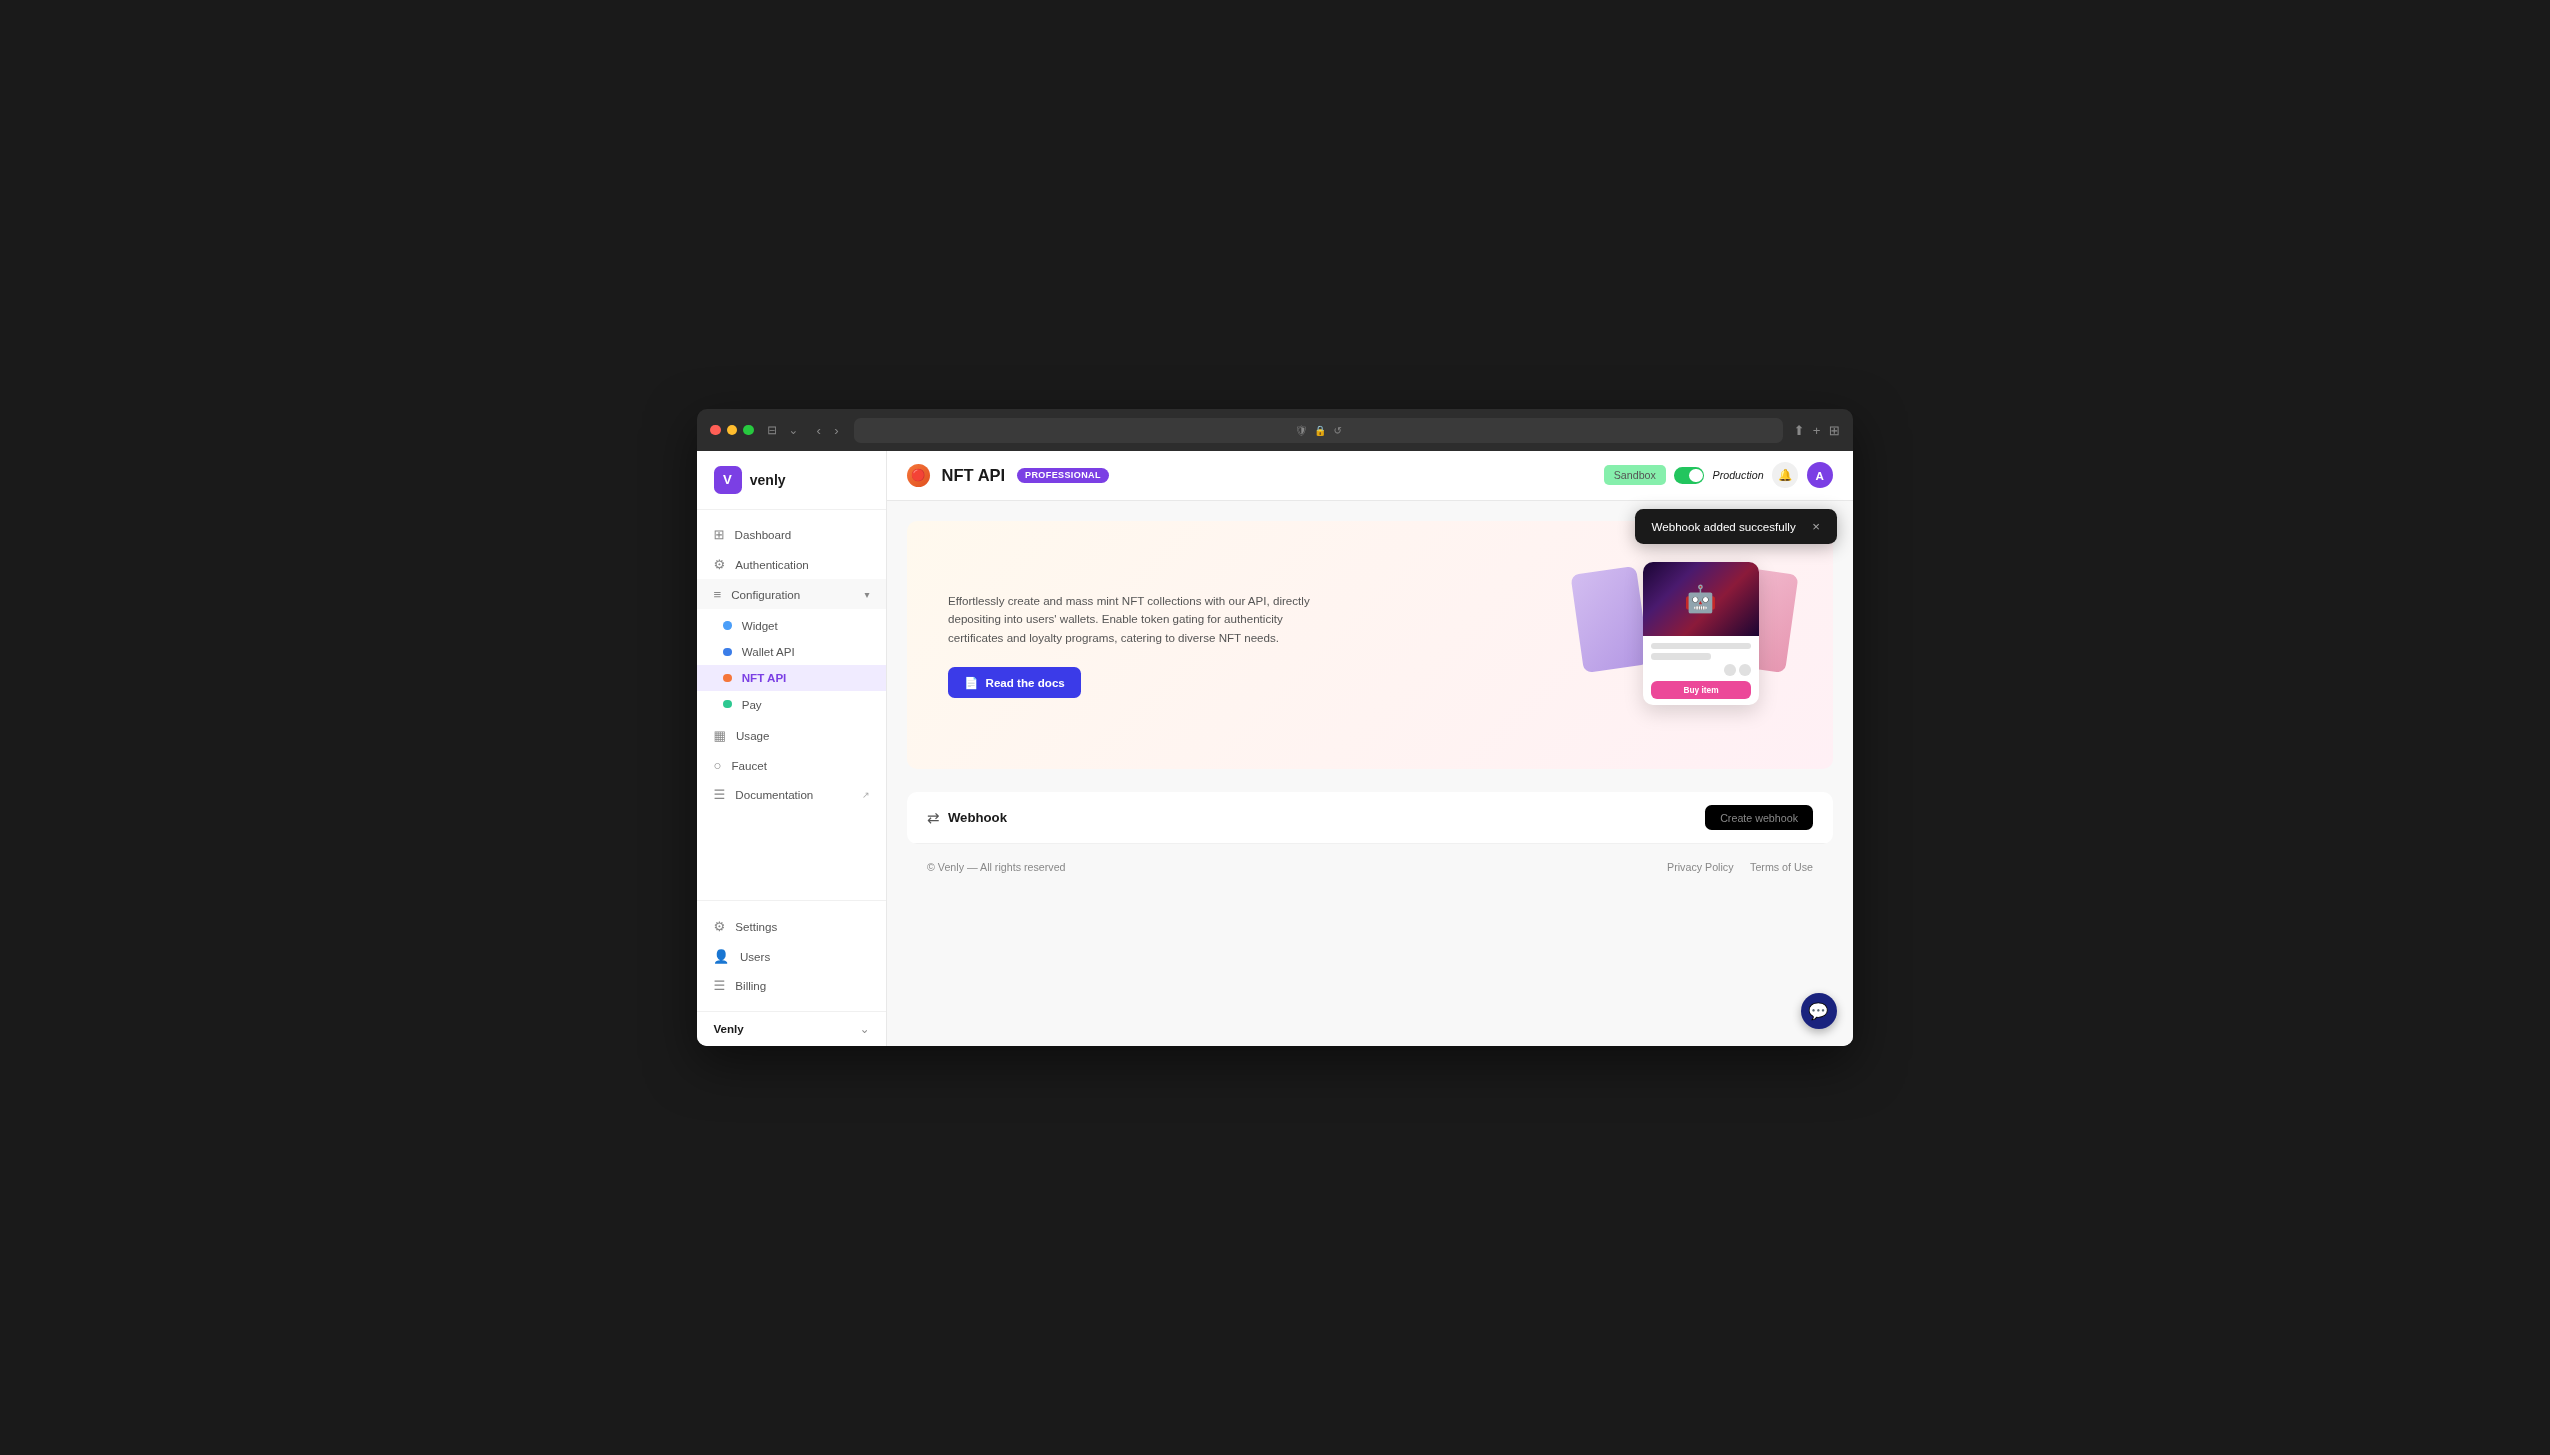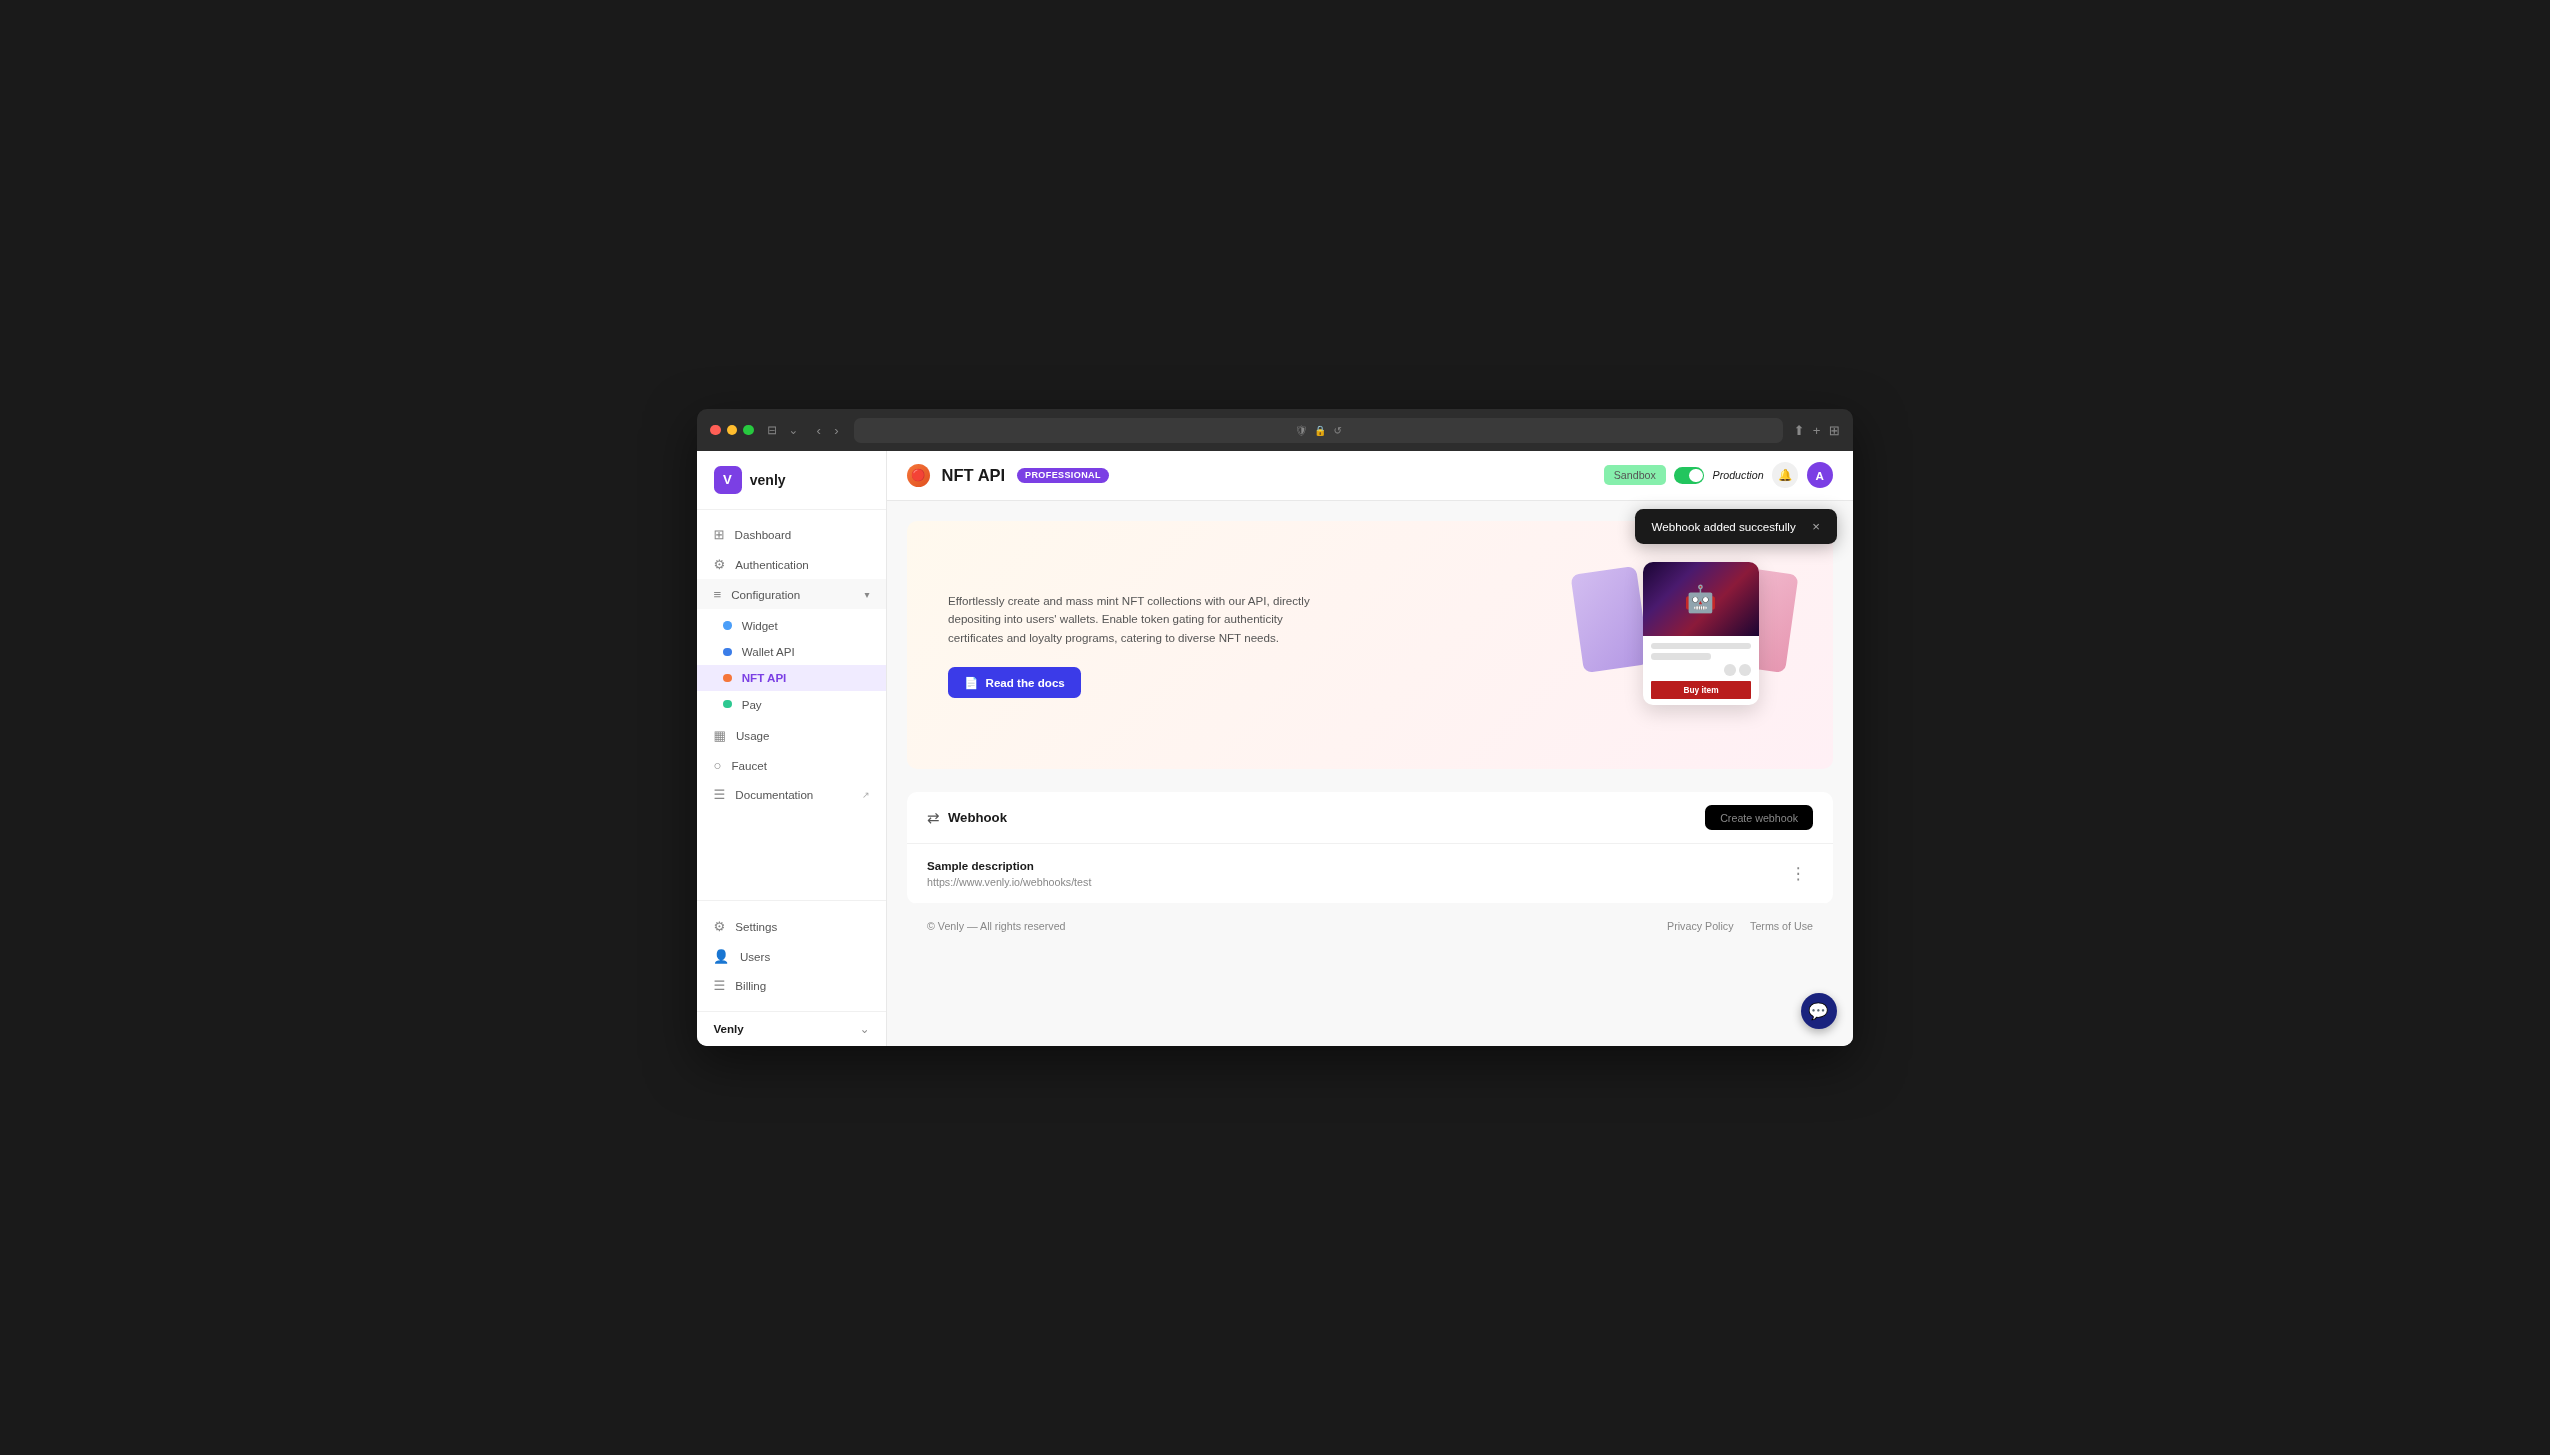--- a/index.html
+++ b/index.html
@@ -410,23 +410,23 @@
       gap: 3.3px;
       margin-bottom: 5px;
     }
     .nft-icon-dot {
       width: 11.6px;
       height: 11.6px;
       border-radius: 50%;
       background: #e0e0e0;
     }
     .nft-buy-btn {
-      background: #b91c1c;
+      background: #ec4899;
       color: white;
-      border-radius: 1px;
+      border-radius: 6px;
       padding: 4.1px;
       text-align: center;
       font-size: 8.3px;
       font-weight: 600;
     }
     .nft-card-back-left {
       position: absolute;
       left: 0;
       top: 16.5px;
       width: 66px;
@@ -744,27 +744,20 @@
         </div>
 
         <div class="webhook-section">
           <div class="webhook-header">
             <div class="webhook-title-wrap">
               <span class="webhook-icon">⇄</span>
               <span class="webhook-title">Webhook</span>
             </div>
             <button class="create-webhook-btn">Create webhook</button>
           </div>
-          <div class="webhook-item">
-            <div class="webhook-item-info">
-              <div class="webhook-item-name">Sample description</div>
-              <div class="webhook-item-url">https://www.venly.io/webhooks/test</div>
-            </div>
-            <span class="webhook-more-btn">⋮</span>
-          </div>
         </div>
 
         <div class="page-footer">
           <span class="footer-copyright">© Venly — All rights reserved</span>
           <div class="footer-links">
             <span class="footer-link">Privacy Policy</span>
             <span class="footer-link">Terms of Use</span>
           </div>
         </div>
       </div>

